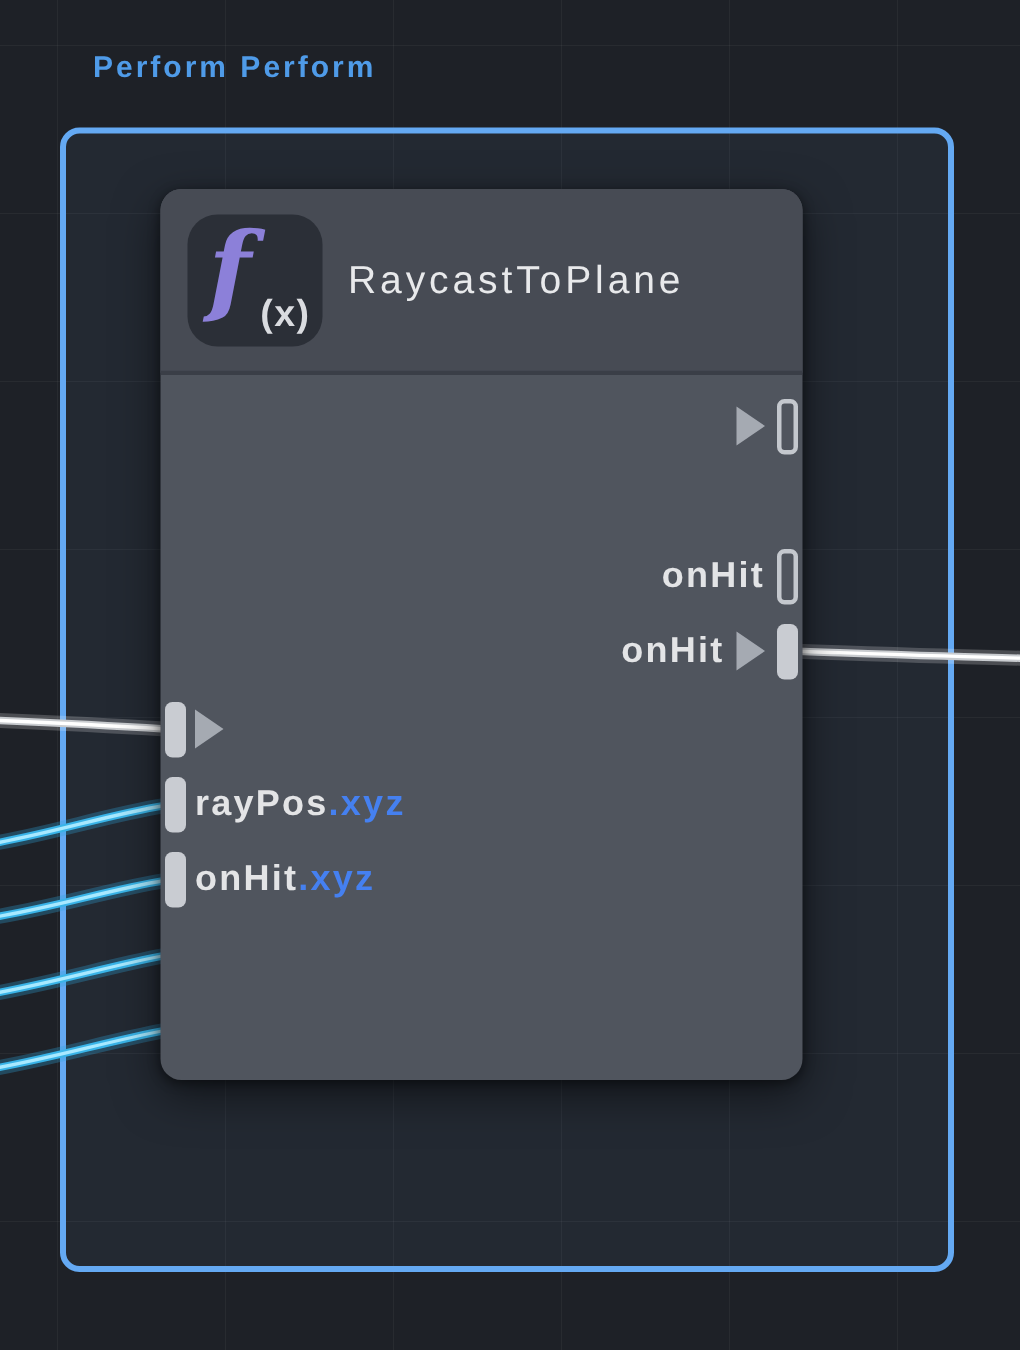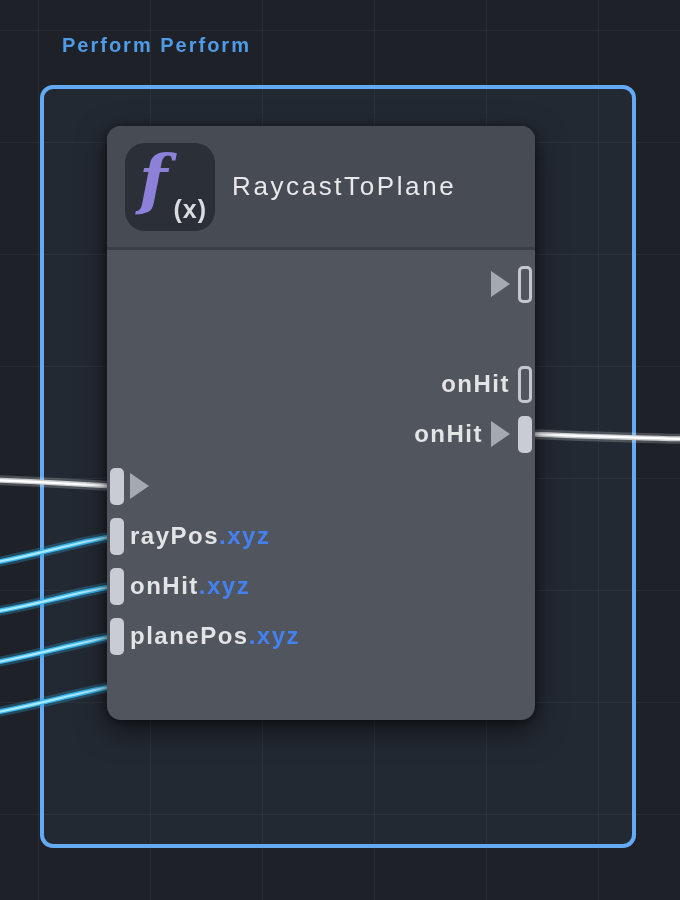--- a/index.html
+++ b/index.html
@@ -182,17 +182,13 @@
     <div class="tri"></div>
   </div>
   <div class="port in r-raypos">
     <div class="tab filled"></div>
     <div class="port-label"><span>rayPos</span><span class="sfx">.xyz</span></div>
   </div>
   <div class="port in r-raydir">
     <div class="tab filled"></div>
     <div class="port-label"><span>onHit</span><span class="sfx">.xyz</span></div>
   </div>
-  <div class="port in r-planepos">
-    <div class="tab filled"></div>
-    <div class="port-label"><span>planePos</span><span class="sfx">.xyz</span></div>
-  </div>
 </div>
 
 </body></html>

